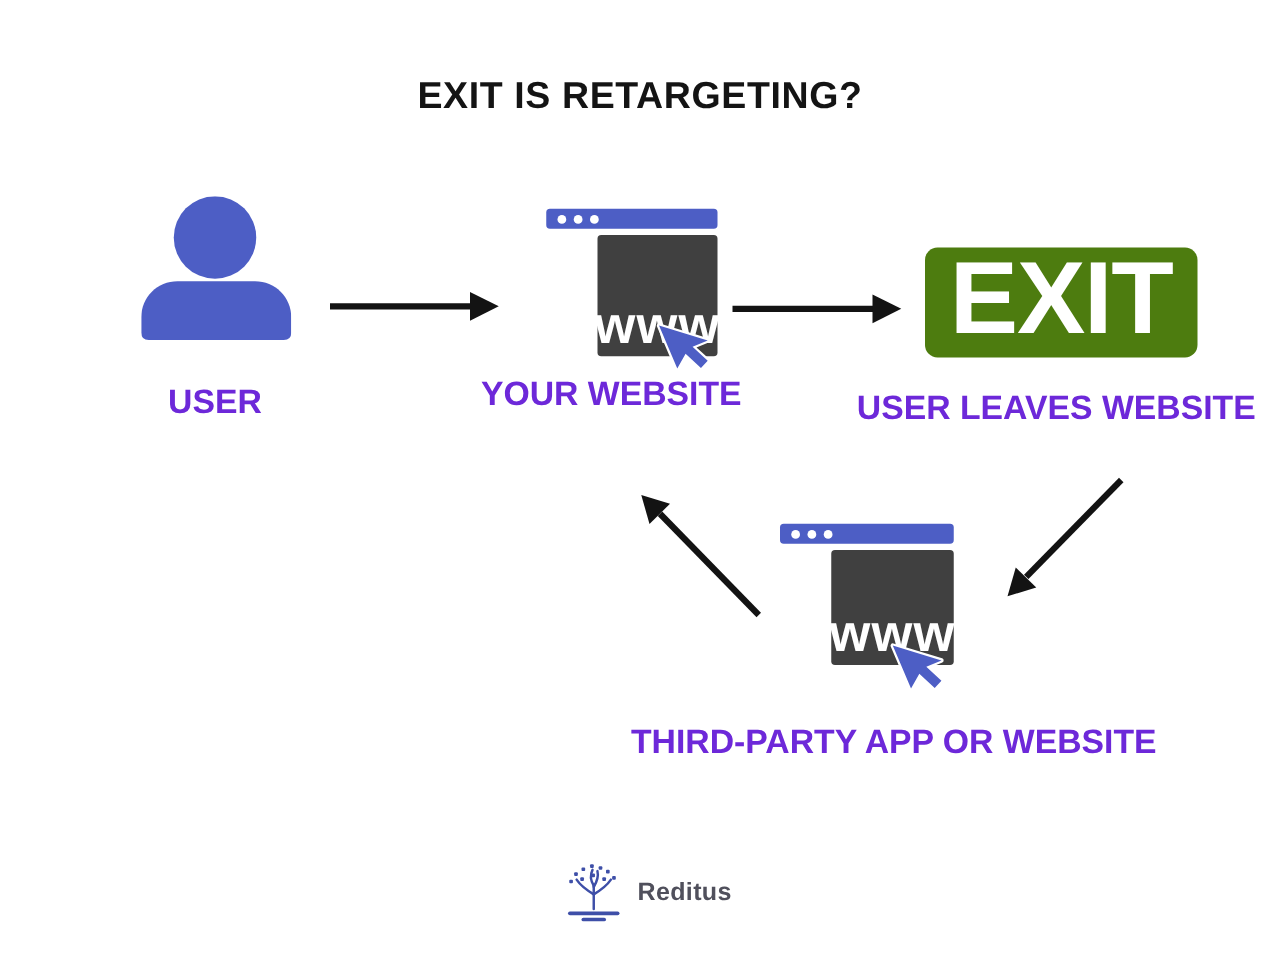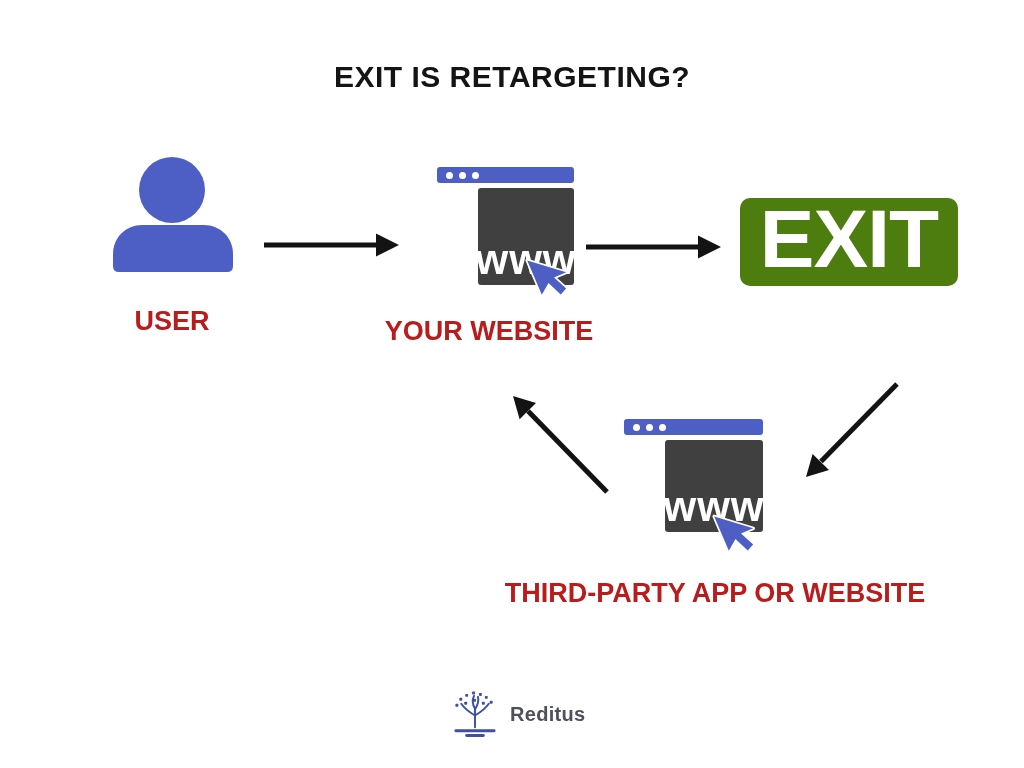--- a/index.html
+++ b/index.html
@@ -6,21 +6,21 @@
   .canvas{
     position:relative;width:1024px;height:768px;background:#ffffff;overflow:hidden;
     font-family:"Liberation Sans",sans-serif;
   }
   .title{
     position:absolute;top:60px;left:50%;transform:translateX(-50%);
     margin:0;font-size:30px;font-weight:700;letter-spacing:.5px;color:#141414;white-space:nowrap;
   }
   .node-label{
     position:absolute;transform:translateX(-50%);
-    font-size:27px;font-weight:700;color:#b91c1c;white-space:nowrap;
+    font-size:27px;font-weight:700;color:#6d28d9;white-space:nowrap;
   }
   .arrows{position:absolute;left:0;top:0;pointer-events:none;}
   
   .browser{position:absolute;}
   .browser-bar{
     height:16px;border-radius:3px;background:#4d5ec5;
     display:flex;align-items:center;gap:6px;padding-left:9px;box-sizing:border-box;
   }
   .browser-dot{width:7px;height:7px;border-radius:50%;background:#ffffff;}
   .browser-body{
@@ -79,25 +79,26 @@
     </div>
     <div class="browser-body" style="height:97px;">
       <span class="www-text">www</span>
     </div>
     <svg class="cursor" style="left:84px;top:76px;" width="62" height="66" viewBox="-5 -4 26 30">
       <g transform="rotate(-23 8 10)">
         <path d="M0 0 L0 17 L4.9 13.2 L8 20.2 L11.3 18.7 L8.2 11.9 L14.2 11.9 Z" fill="#4d5ec5" stroke="#ffffff" stroke-width="1.6" stroke-linejoin="round" paint-order="stroke"></path>
       </g>
     </svg>
   </div>
-  <div class="node-label" style="left:489px;top:316px;">YOUR WEBSITE</div>
+  <div class="node-label" style="left:489px;top:300px;">YOUR WEBSITE</div>
 
   <div class="exit-sign">
     <span class="exit-text">EXIT</span>
   </div>
+  <div class="node-label" style="left:845px;top:311px;">USER LEAVES WEBSITE</div>
 
   <div class="browser" style="left:624px;top:419px;width:139px;">
     <div class="browser-bar">
       <span class="browser-dot"></span>
       <span class="browser-dot"></span>
       <span class="browser-dot"></span>
     </div>
     <div class="browser-body" style="height:92px;">
       <span class="www-text">www</span>
     </div>

